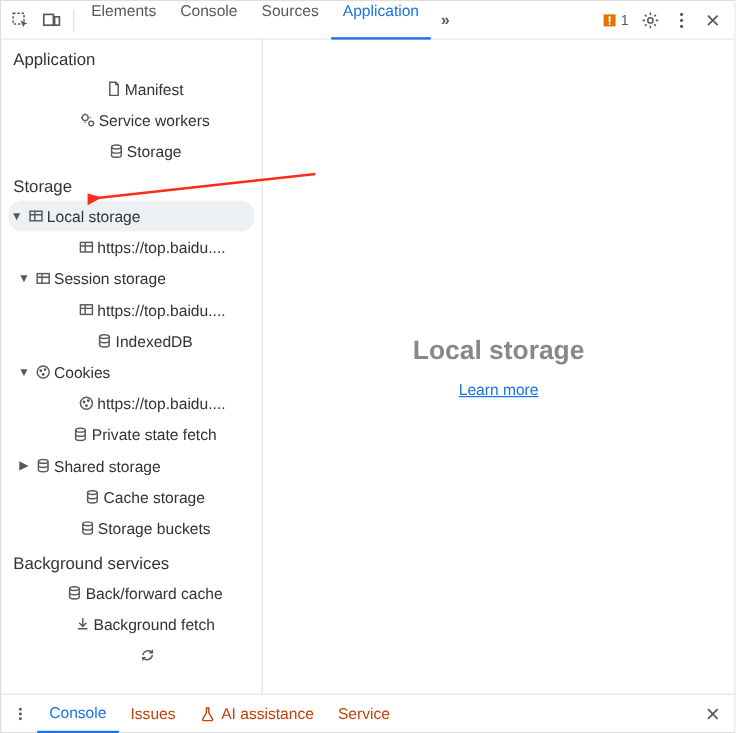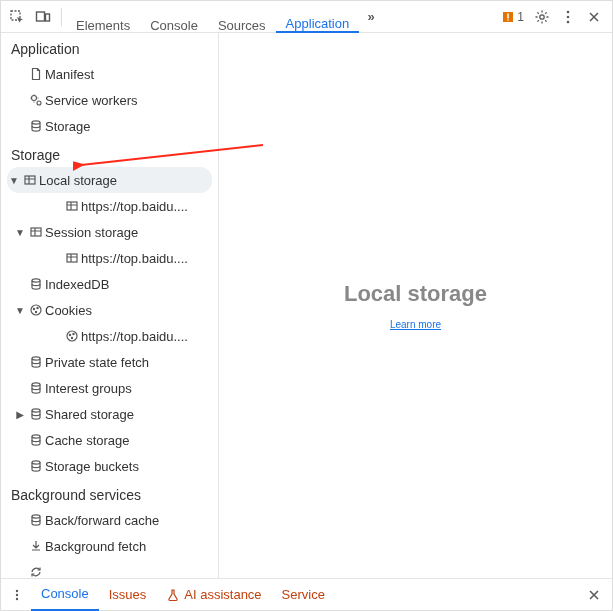--- a/index.html
+++ b/index.html
@@ -1,41 +1,41 @@
 <!DOCTYPE html>
 <html><head>
 <meta charset="utf-8">
 <style>
   * { box-sizing: border-box; }
   html, body { margin:0; padding:0; width:613px; height:611px; font-family:"Segoe UI",Arial,sans-serif; font-size:13px; color:#333; background:#fff; overflow:hidden; }
   .root { width:613px; height:611px; display:flex; flex-direction:column; border:1px solid #ddd; position:relative; }
   .topbar { height:32px; display:flex; align-items:center; border-bottom:1px solid #e4e4e4; padding:0 4px; background:#fff; flex-shrink:0; }
   .tb-icon-btn { width:24px; height:24px; display:flex; align-items:center; justify-content:center; cursor:pointer; color:#595959; margin-right:2px; }
-  .tab { padding:0 10px; height:32px; display:flex; align-items:flex-end; color:#595959; cursor:pointer; font-size:13px; }
+  .tab { padding:0 10px; height:32px; display:flex; align-items:flex-start; color:#595959; cursor:pointer; font-size:13px; }
   .tab.active { color:#1a73e8; border-bottom:2px solid #1a73e8; }
   .topbar-right { margin-left:auto; display:flex; align-items:center; }
   .errbadge { display:flex; align-items:center; color:#595959; font-size:12px; padding:0 6px; cursor:pointer; }
   .errbadge svg { margin-right:2px; }
   .main { flex:1; display:flex; min-height:0; }
   .sidebar { width:218px; border-right:1px solid #e4e4e4; overflow-y:scroll; position:relative; }
   .sidebar::-webkit-scrollbar { width:14px; }
   .sidebar::-webkit-scrollbar-track { background:#fafafa; }
   .sidebar::-webkit-scrollbar-thumb { background:#c1c1c1; border:3px solid #fafafa; border-radius:7px; }
   .section-title { padding:8px 10px 4px 10px; font-size:14px; color:#333; font-weight:400; }
   .row { display:flex; align-items:center; height:26px; cursor:pointer; white-space:nowrap; overflow:hidden; text-overflow:ellipsis; font-size:13px; color:#333; }
   .row.selected { background:#eef1f4; border-radius:12px; margin:0 6px; padding-left:0; }
   .arrow { width:14px; display:flex; justify-content:center; color:#595959; font-size:10px; flex-shrink:0; }
   .ind1 { padding-left:12px; }
-  .ind2 { padding-left:26px; }
+  .ind2 { padding-left:26px;justify-content:center; }
   .ind3 { padding-left:62px; }
   .iconslot { width:18px; display:flex; justify-content:center; flex-shrink:0; color:#595959; }
   .row .txt { overflow:hidden; text-overflow:ellipsis; padding-right:6px; }
   .content { flex:1; display:flex; flex-direction:column; align-items:center; justify-content:center; color:#888; }
   .content h1 { font-size:22px; font-weight:600; color:#888; margin:0 0 12px 0; }
-  .content a { color:#1a73e8; font-size:10px; text-decoration:underline; }
+  .content a { color:#1a73e8; font-size:13px; text-decoration:underline; }
   .bottombar { height:32px; border-top:1px solid #e4e4e4; display:flex; align-items:center; padding:0 4px; flex-shrink:0; }
   .btab { padding:0 10px; height:32px; display:flex; align-items:center; color:#c2410c; cursor:pointer; font-size:13px; gap:4px; }
   .btab.active { color:#1a73e8; border-bottom:2px solid #1a73e8; }
   .red-arrow { position:absolute; left:72px; top:142px; width:190px; height:30px; pointer-events:none; z-index:5; }
 </style>
 </head>
 <body>
 
 <div class="root">
 
@@ -202,30 +202,20 @@
       </div>
       <div class="row ind2">
         <span class="iconslot">
             <svg width="14" height="14" viewBox="0 0 14 14" fill="none" stroke="currentColor" stroke-width="1.2">
               <ellipse cx="7" cy="3.5" rx="4" ry="1.6"></ellipse>
               <path d="M3 3.5v7c0 .9 1.8 1.6 4 1.6s4-.7 4-1.6v-7"></path>
               <path d="M3 7c0 .9 1.8 1.6 4 1.6s4-.7 4-1.6"></path>
             </svg>
           </span>
         <span class="txt">Private state fetch</span>
-      </div>
-      <div class="row ind2">
-        <span class="iconslot">
-            <svg width="14" height="14" viewBox="0 0 14 14" fill="none" stroke="currentColor" stroke-width="1.2">
-              <ellipse cx="7" cy="3.5" rx="4" ry="1.6"></ellipse>
-              <path d="M3 3.5v7c0 .9 1.8 1.6 4 1.6s4-.7 4-1.6v-7"></path>
-              <path d="M3 7c0 .9 1.8 1.6 4 1.6s4-.7 4-1.6"></path>
-            </svg>
-          </span>
-        <span class="txt">Interest groups</span>
       </div>
       <div class="row ind1">
         <span class="arrow">▶</span>
         <span class="iconslot">
             <svg width="14" height="14" viewBox="0 0 14 14" fill="none" stroke="currentColor" stroke-width="1.2">
               <ellipse cx="7" cy="3.5" rx="4" ry="1.6"></ellipse>
               <path d="M3 3.5v7c0 .9 1.8 1.6 4 1.6s4-.7 4-1.6v-7"></path>
               <path d="M3 7c0 .9 1.8 1.6 4 1.6s4-.7 4-1.6"></path>
             </svg>
           </span>

